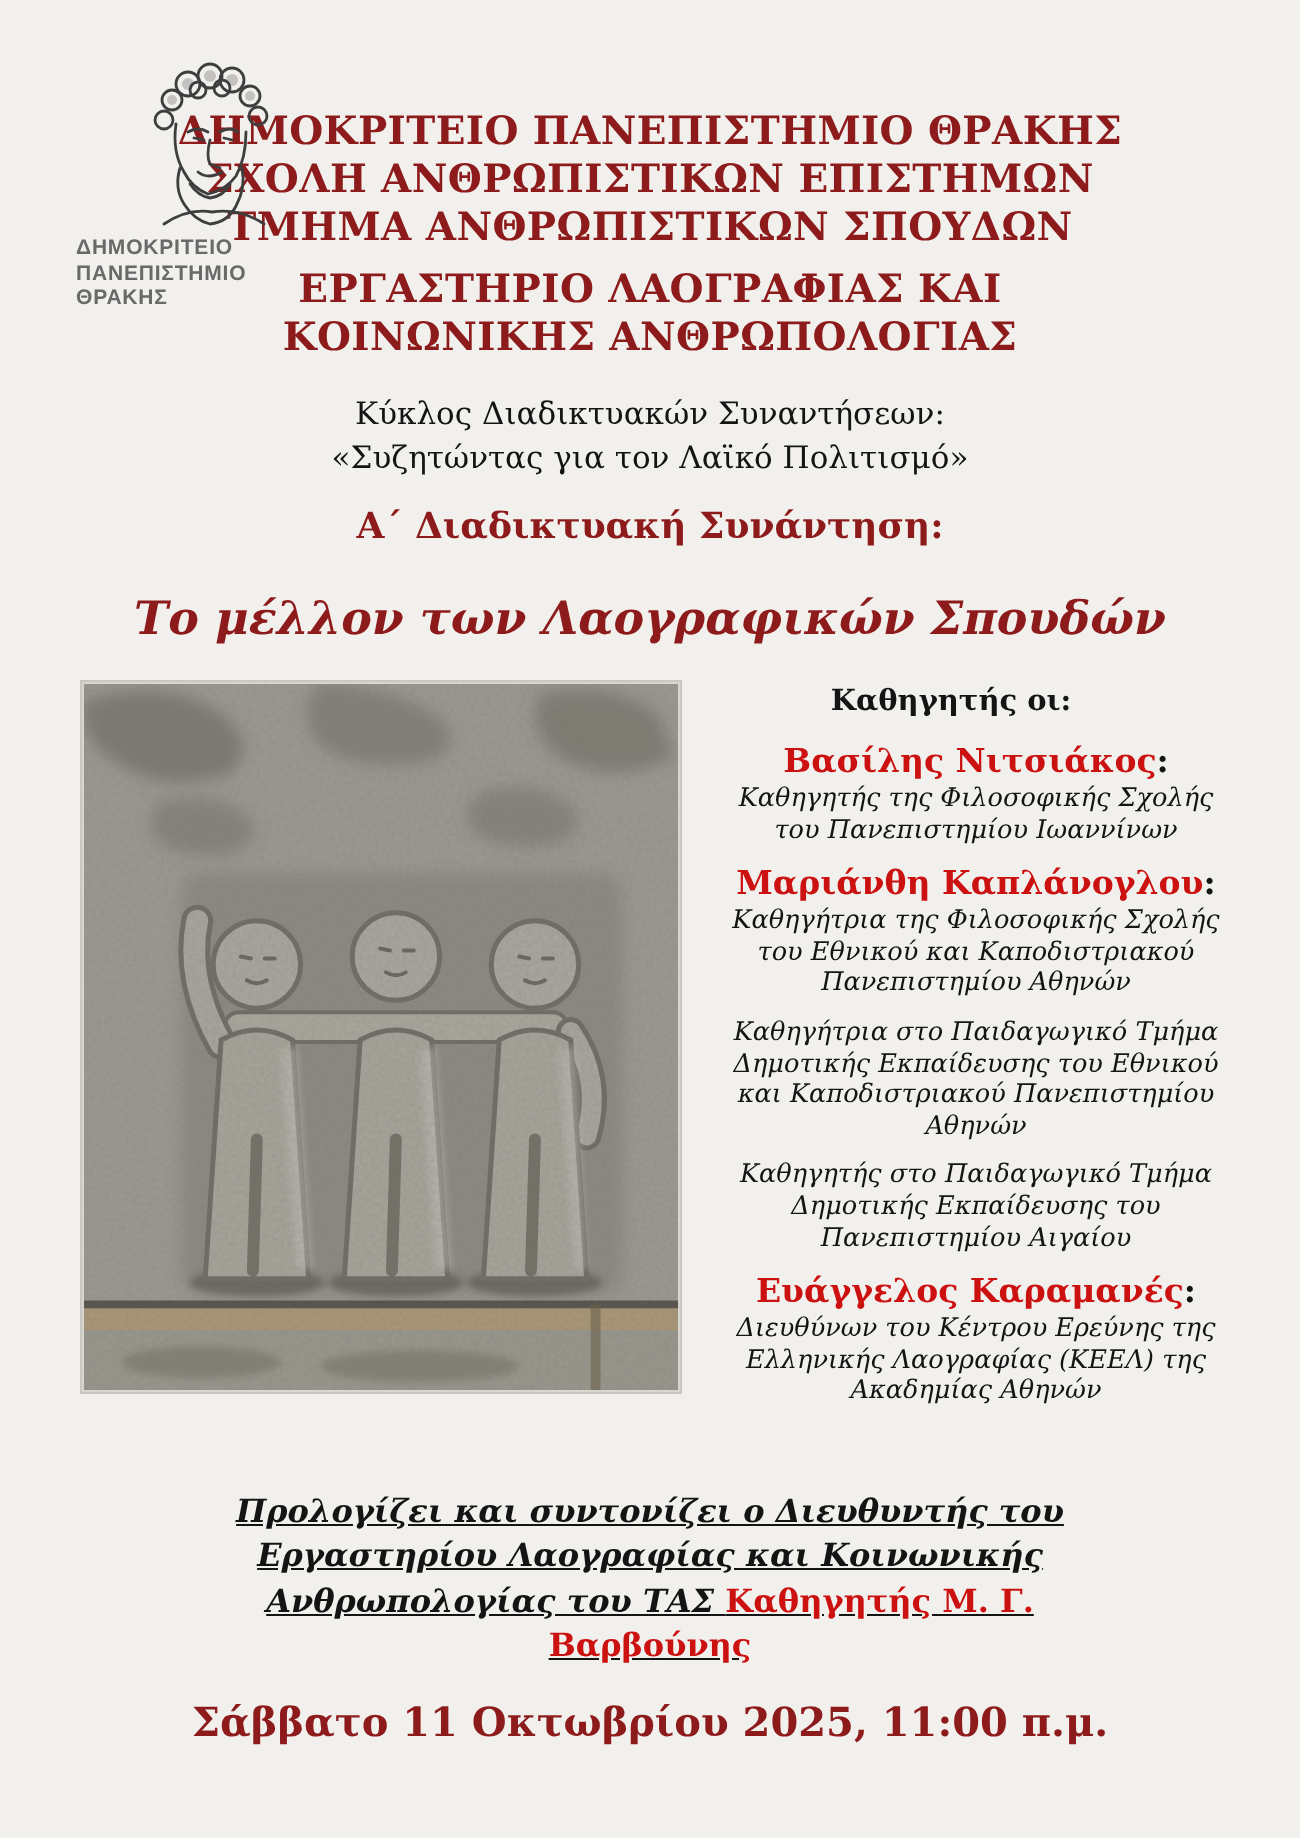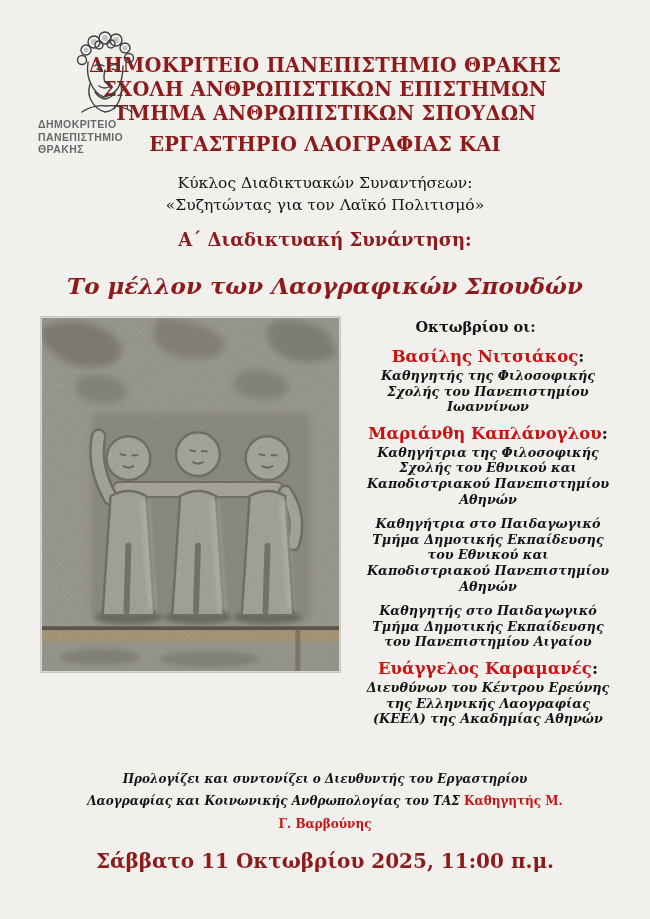--- a/index.html
+++ b/index.html
@@ -38,27 +38,27 @@
     width:301px; height:357px; flex:0 0 auto;
     border:1px solid var(--border); box-sizing:border-box; background:#9c9b93;
   }
   .photo svg{display:block; width:100%; height:100%;}
   .speakers{flex:1 1 auto; text-align:center; padding-top:2px;}
   .sp-label{font-weight:bold; font-size:14.5px; line-height:18px; margin-bottom:11px;}
   .speaker{margin-bottom:9px;margin-left:25px;}
   .sp-name{color:var(--red); font-weight:bold; font-size:16.5px; line-height:20px;}
   .sp-colon{color:var(--ink); font-weight:bold; font-size:16.5px;}
   .sp-role{
-    font-style:italic; font-weight:bold; font-size:12.8px; line-height:15.6px;
+    font-style:italic; font-weight:normal; font-size:12.8px; line-height:15.6px;
     max-width:250px; margin:1px auto 0;
   }
   
   .moderator{
     margin:32px auto 0; max-width:478px; text-align:center;
-    font-weight:bold; font-size:12px; line-height:22.5px;
+    font-weight:bold; font-size:16px; line-height:22.5px;text-decoration:underline;
   }
   .mod-black{font-style:italic; color:var(--ink);}
   .mod-red{color:var(--red); font-style:normal;}
   .datetime{
     margin-top:13px; text-align:center; color:var(--maroon);
     font-weight:bold; font-size:20px; line-height:26px;
   }
 </style>
 </head>
 <body>
@@ -102,20 +102,21 @@
     <div class="logo-caption">ΠΑΝΕΠΙΣΤΗΜΙΟ</div>
     <div class="logo-caption">ΘΡΑΚΗΣ</div>
   </div>
 
   <div class="header">
     <div class="h-line">ΔΗΜΟΚΡΙΤΕΙΟ ΠΑΝΕΠΙΣΤΗΜΙΟ ΘΡΑΚΗΣ</div>
     <div class="h-line">ΣΧΟΛΗ ΑΝΘΡΩΠΙΣΤΙΚΩΝ ΕΠΙΣΤΗΜΩΝ</div>
     <div class="h-line">ΤΜΗΜΑ ΑΝΘΡΩΠΙΣΤΙΚΩΝ ΣΠΟΥΔΩΝ</div>
     <div class="h-gap"></div>
     <div class="h-line">ΕΡΓΑΣΤΗΡΙΟ ΛΑΟΓΡΑΦΙΑΣ ΚΑΙ</div>
+    <div class="h-line">ΚΟΙΝΩΝΙΚΗΣ ΑΝΘΡΩΠΟΛΟΓΙΑΣ</div>
   </div>
 
   <div class="series">
     <div class="s-line">Κύκλος Διαδικτυακών Συναντήσεων:</div>
     <div class="s-line">«Συζητώντας για τον Λαϊκό Πολιτισμό»</div>
   </div>
 
   <div class="meeting">
     <div class="m-subtitle">Α΄ Διαδικτυακή Συνάντηση:</div>
     <div class="m-title">Το μέλλον των Λαογραφικών Σπουδών</div>
@@ -200,21 +201,21 @@
           <ellipse cx="60" cy="342" rx="40" ry="8"></ellipse>
           <ellipse cx="170" cy="344" rx="50" ry="8"></ellipse>
         </g>
 
         <rect x="0" y="0" width="301" height="357" filter="url(#rough)" opacity=".5"></rect>
         <rect x="0.5" y="0.5" width="300" height="356" fill="none" stroke="#d8d6d1" stroke-width="1"></rect>
       </svg>
     </div>
 
     <div class="speakers">
-      <div class="sp-label">Οκτωβρίου οι:</div>
+      <div class="sp-label">Καθηγητής οι:</div>
 
       <div class="speaker">
         <div><span class="sp-name">Βασίλης Νιτσιάκος</span><span class="sp-colon">:</span></div>
         <div class="sp-role">Καθηγητής της Φιλοσοφικής Σχολής του Πανεπιστημίου Ιωαννίνων</div>
       </div>
 
       <div class="speaker">
         <div><span class="sp-name">Μαριάνθη Καπλάνογλου</span><span class="sp-colon">:</span></div>
         <div class="sp-role">Καθηγήτρια της Φιλοσοφικής Σχολής του Εθνικού και Καποδιστριακού Πανεπιστημίου Αθηνών</div>
       </div>

